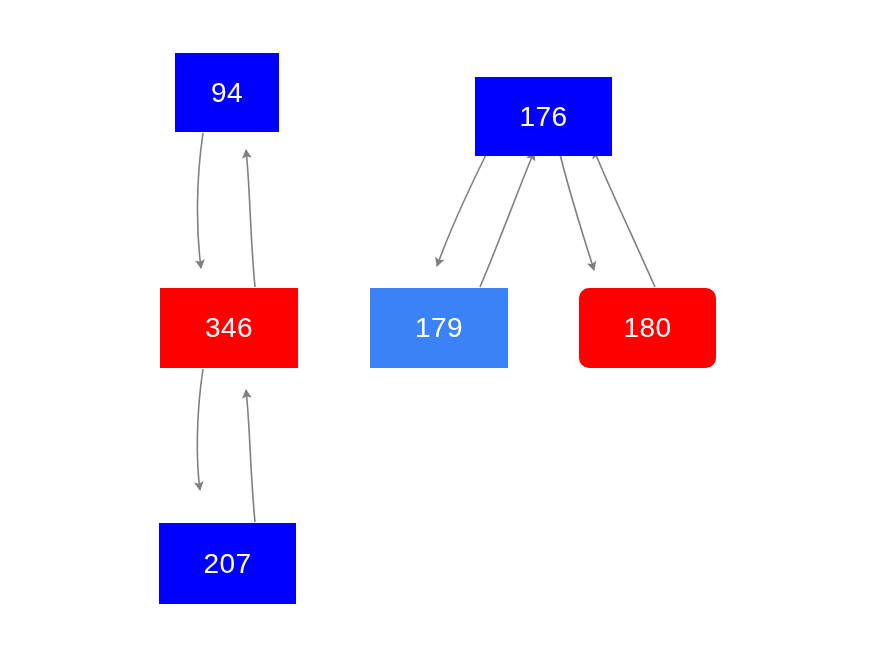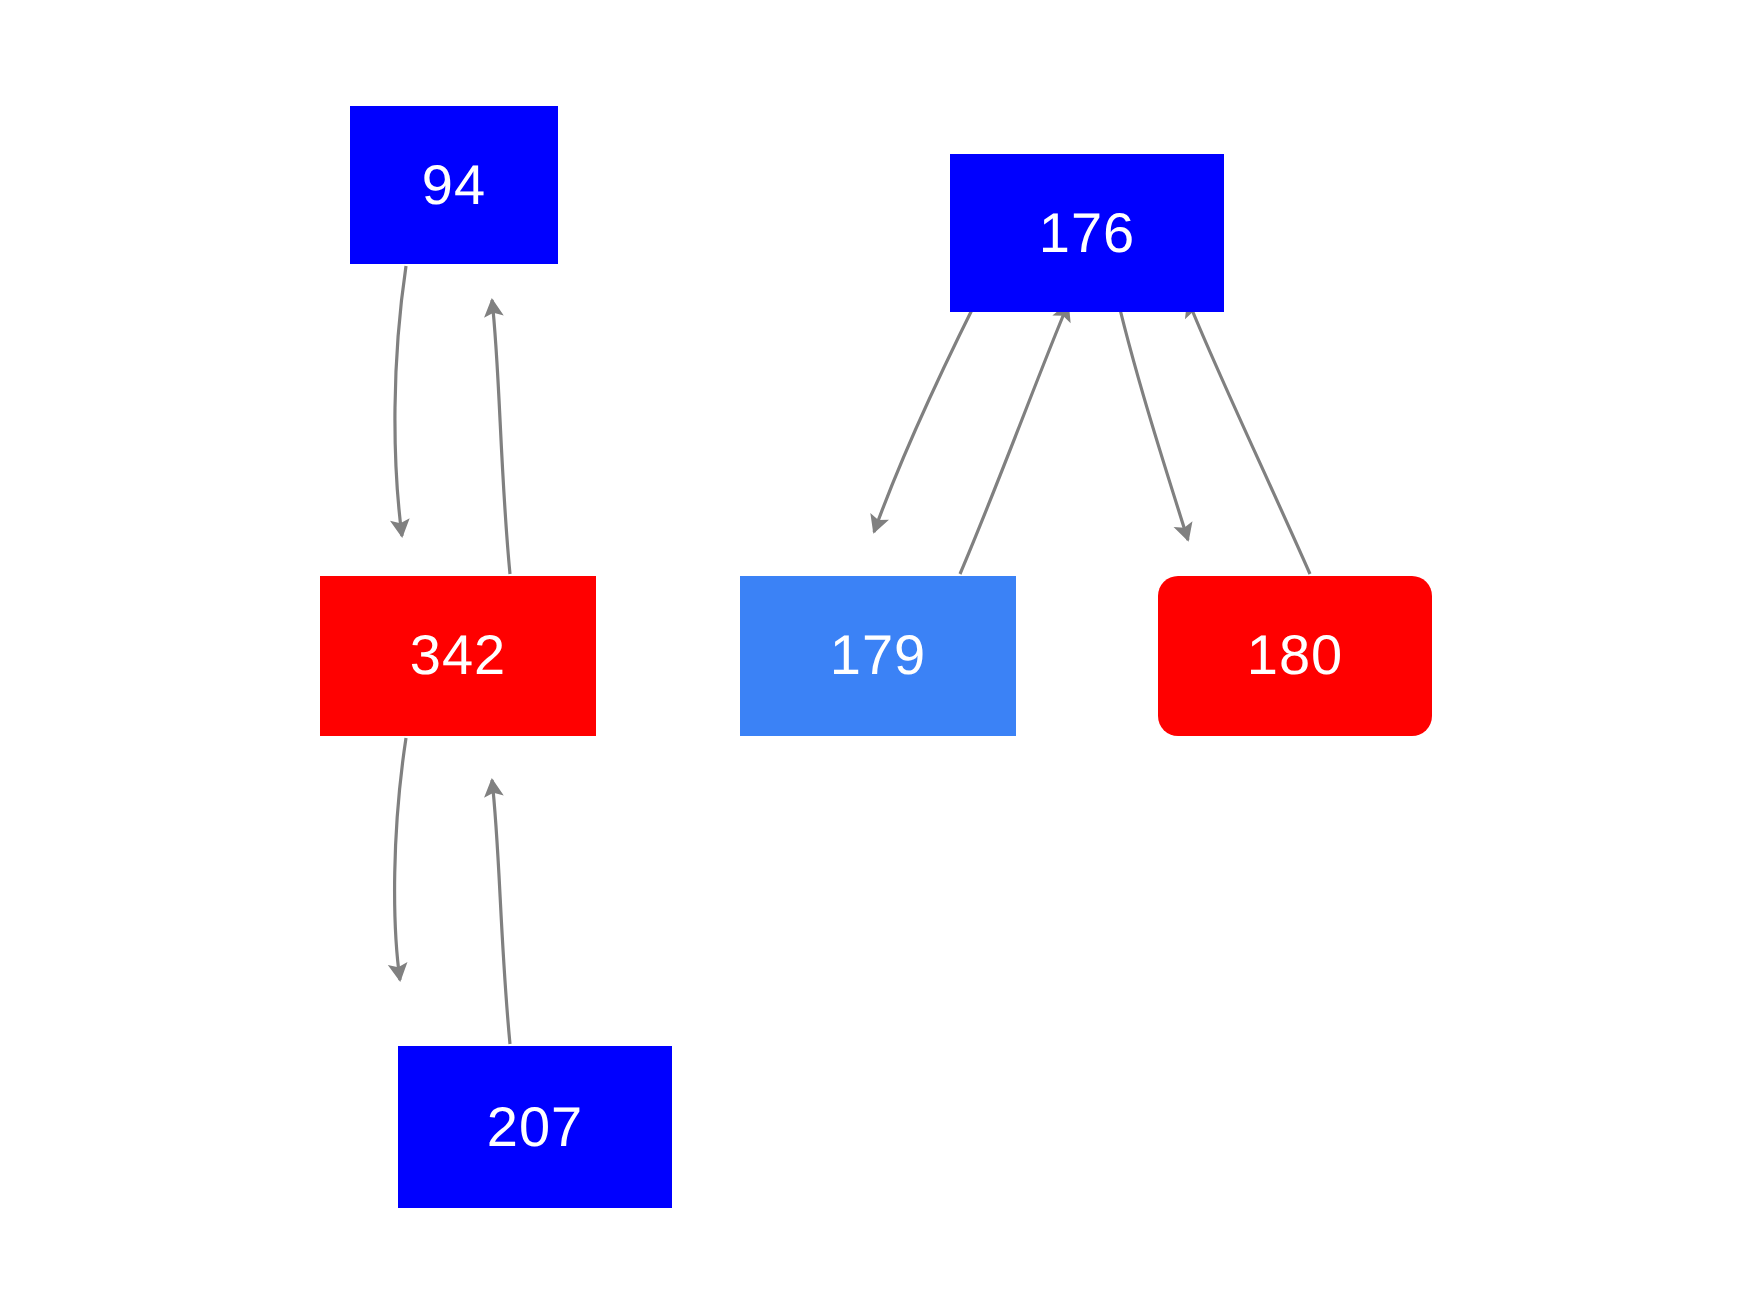--- a/index.html
+++ b/index.html
@@ -57,19 +57,19 @@
         <path d="M 203,369 C 196,415 196,462 200,490" fill="none" stroke="#808080" stroke-width="1.6" marker-end="url(#arrowhead)"></path>
         <path d="M 255,522 C 250,470 250,425 246,390" fill="none" stroke="#808080" stroke-width="1.6" marker-end="url(#arrowhead)"></path>
         <path d="M 497,133 C 473,180 450,230 437,266" fill="none" stroke="#808080" stroke-width="1.6" marker-end="url(#arrowhead)"></path>
         <path d="M 480,287 C 500,240 520,185 534,152" fill="none" stroke="#808080" stroke-width="1.6" marker-end="url(#arrowhead)"></path>
         <path d="M 555,133 C 565,180 583,235 594,270" fill="none" stroke="#808080" stroke-width="1.6" marker-end="url(#arrowhead)"></path>
         <path d="M 655,287 C 632,235 608,185 594,150" fill="none" stroke="#808080" stroke-width="1.6" marker-end="url(#arrowhead)"></path>
       </g>
   </svg>
 
   <div class="graph-node" style="left: 175px; top: 53px; width: 104px; height: 79px; background: rgb(0, 0, 255); color: rgb(255, 255, 255);">94</div>
-  <div class="graph-node" style="left: 160px; top: 288px; width: 138px; height: 80px; background: rgb(255, 0, 0); color: rgb(255, 255, 255);">342</div>
-  <div class="graph-node" style="left: 159px; top: 523px; width: 137px; height: 81px; background: rgb(0, 0, 255); color: rgb(255, 255, 255); margin-left: 40px;">207</div>
+  <div class="graph-node" style="left: 160px; top: 288px; width: 138px; height: 80px; background: rgb(255, 0, 0); color: rgb(255, 255, 255);">346</div>
+  <div class="graph-node" style="left: 159px; top: 523px; width: 137px; height: 81px; background: rgb(0, 0, 255); color: rgb(255, 255, 255);">207</div>
   <div class="graph-node" style="left: 475px; top: 53px; width: 137px; height: 79px; background: rgb(0, 0, 255); color: rgb(255, 255, 255); margin-top: 24px;">176</div>
   <div class="graph-node" style="left: 370px; top: 288px; width: 138px; height: 80px; background: #3b82f6; color: rgb(255, 255, 255);">179</div>
   <div class="graph-node" style="left: 579px; top: 288px; width: 137px; height: 80px; background: rgb(255, 0, 0); color: rgb(255, 255, 255); border-radius: 10px;">180</div>
 
 </div>
 
 </body></html>

